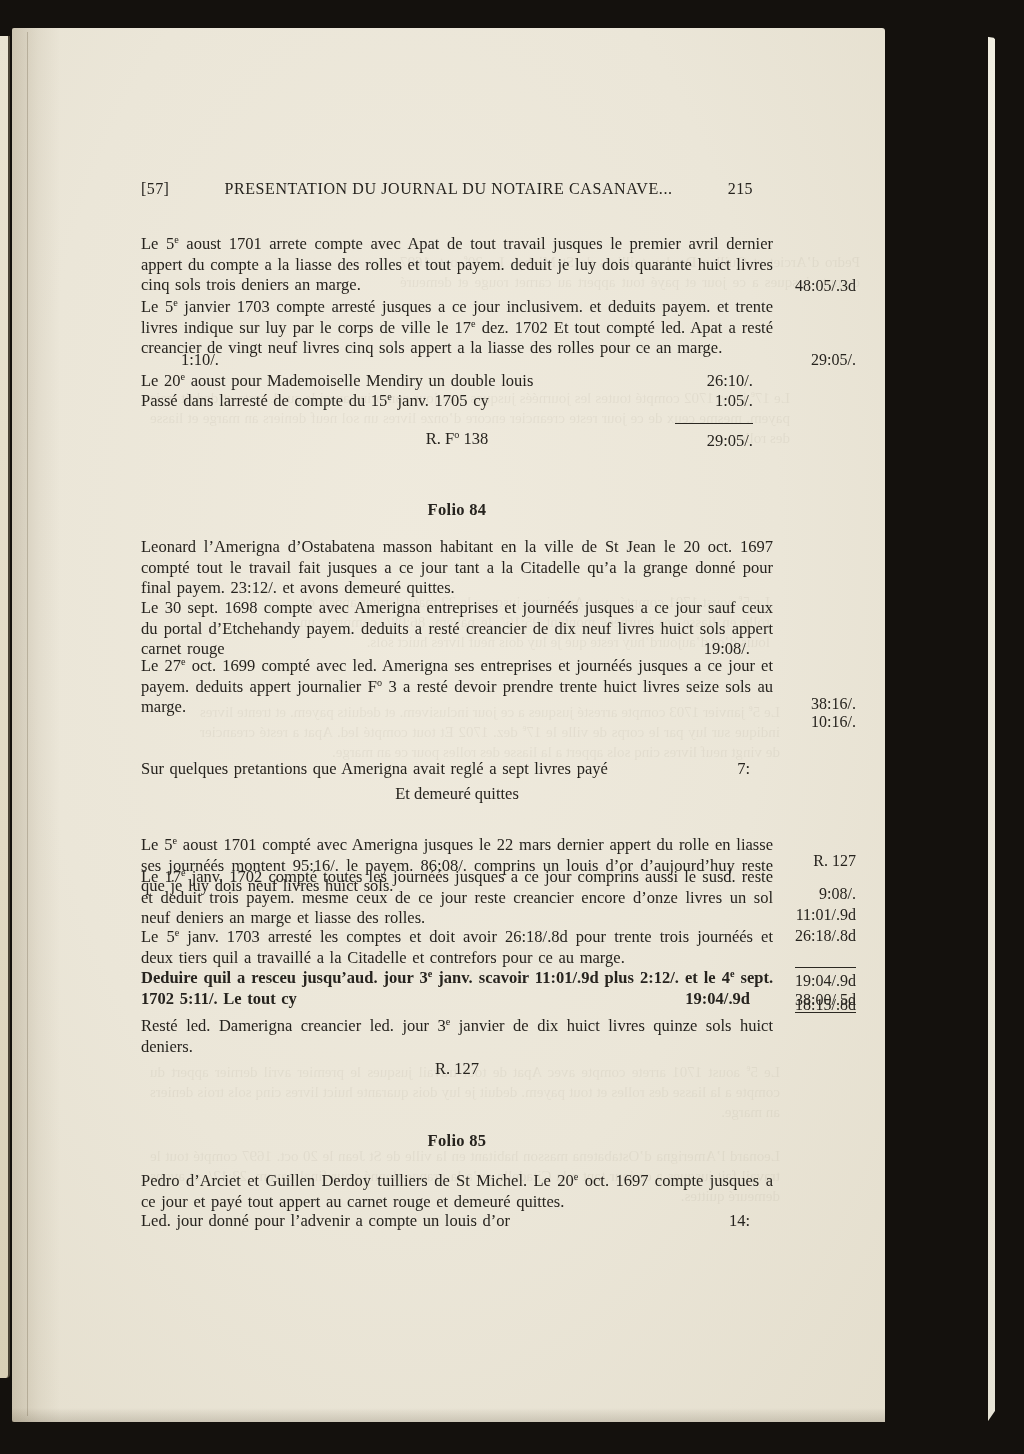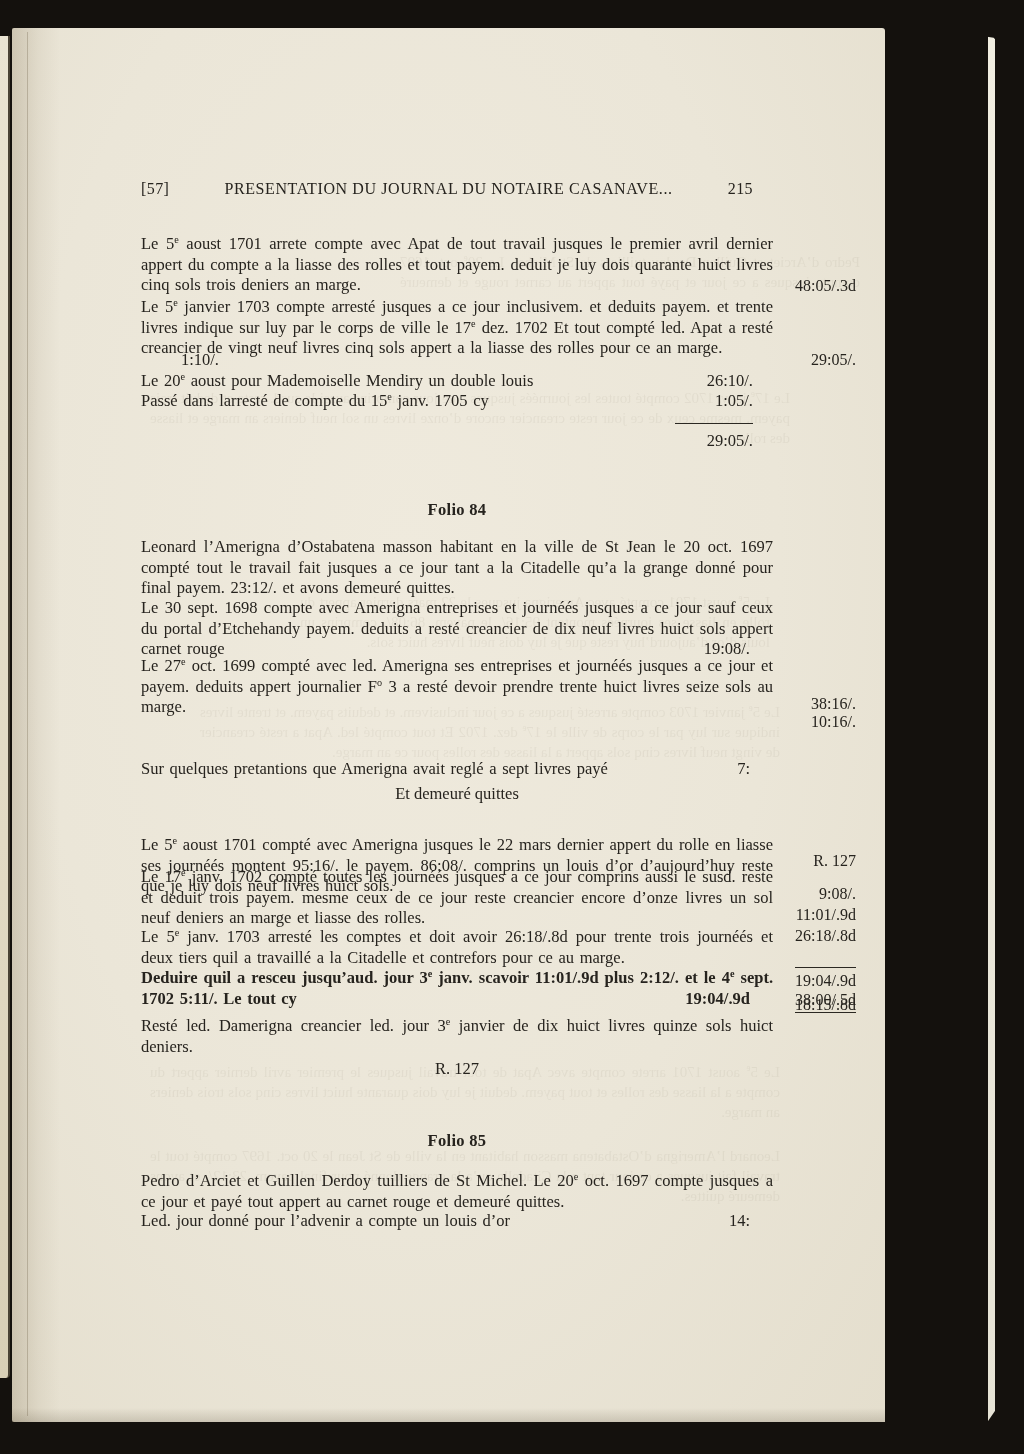--- a/index.html
+++ b/index.html
@@ -136,20 +136,21 @@
       </div>
       <div class="entry-row">
         <span class="lbl">Passé dans larresté de compte du 15<sup>e</sup> janv. 1705 cy</span>
         <span class="amt ruled">1:05/.</span>
       </div>
       <div class="entry-total">
         <span class="amt">29:05/.</span>
       </div>
     </div>
 
+    <div class="centered-line" style="top:429px;">R. F<sup>o</sup> 138</div>
 
     <div class="centered-line folio-heading" style="top:500px;">Folio 84</div>
 
     <div class="para" style="top:537px;">Leonard l’Amerigna d’Ostabatena masson habitant en la ville de St Jean le 20 oct. 1697 compté tout le travail fait jusques a ce jour tant a la Citadelle qu’a la grange donné pour final payem. 23:12/. et avons demeuré quittes.</div>
 
     <div class="para" style="top:598px;">
       <span>Le 30 sept. 1698 compte avec Amerigna entreprises et journéés jusques a ce jour sauf ceux du portal d’Etchehandy payem. deduits a resté creancier de dix neuf livres huict sols appert carnet rouge</span>
       <span class="inline-amount">19:08/.</span>
     </div>
 

